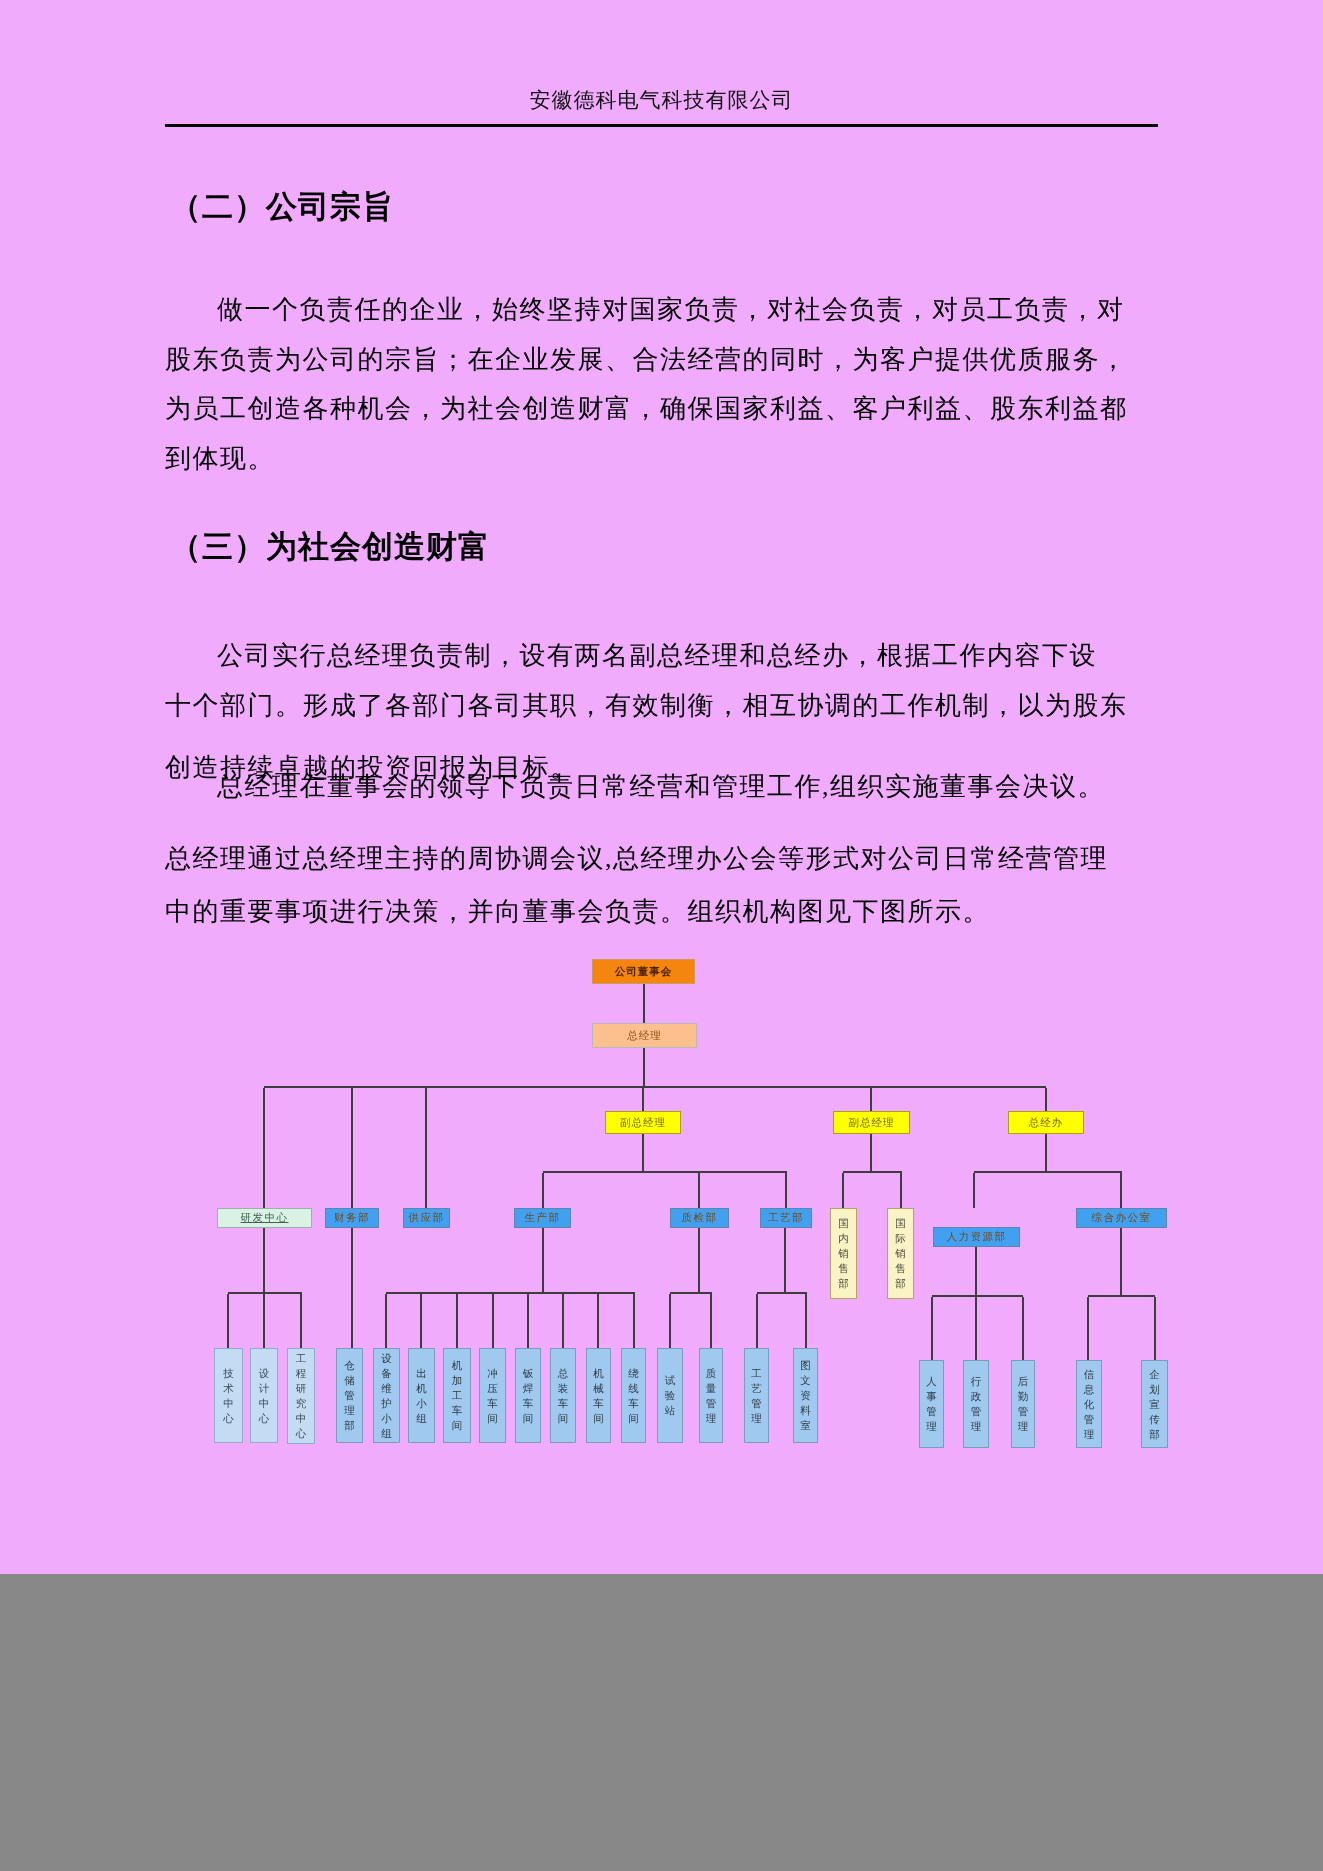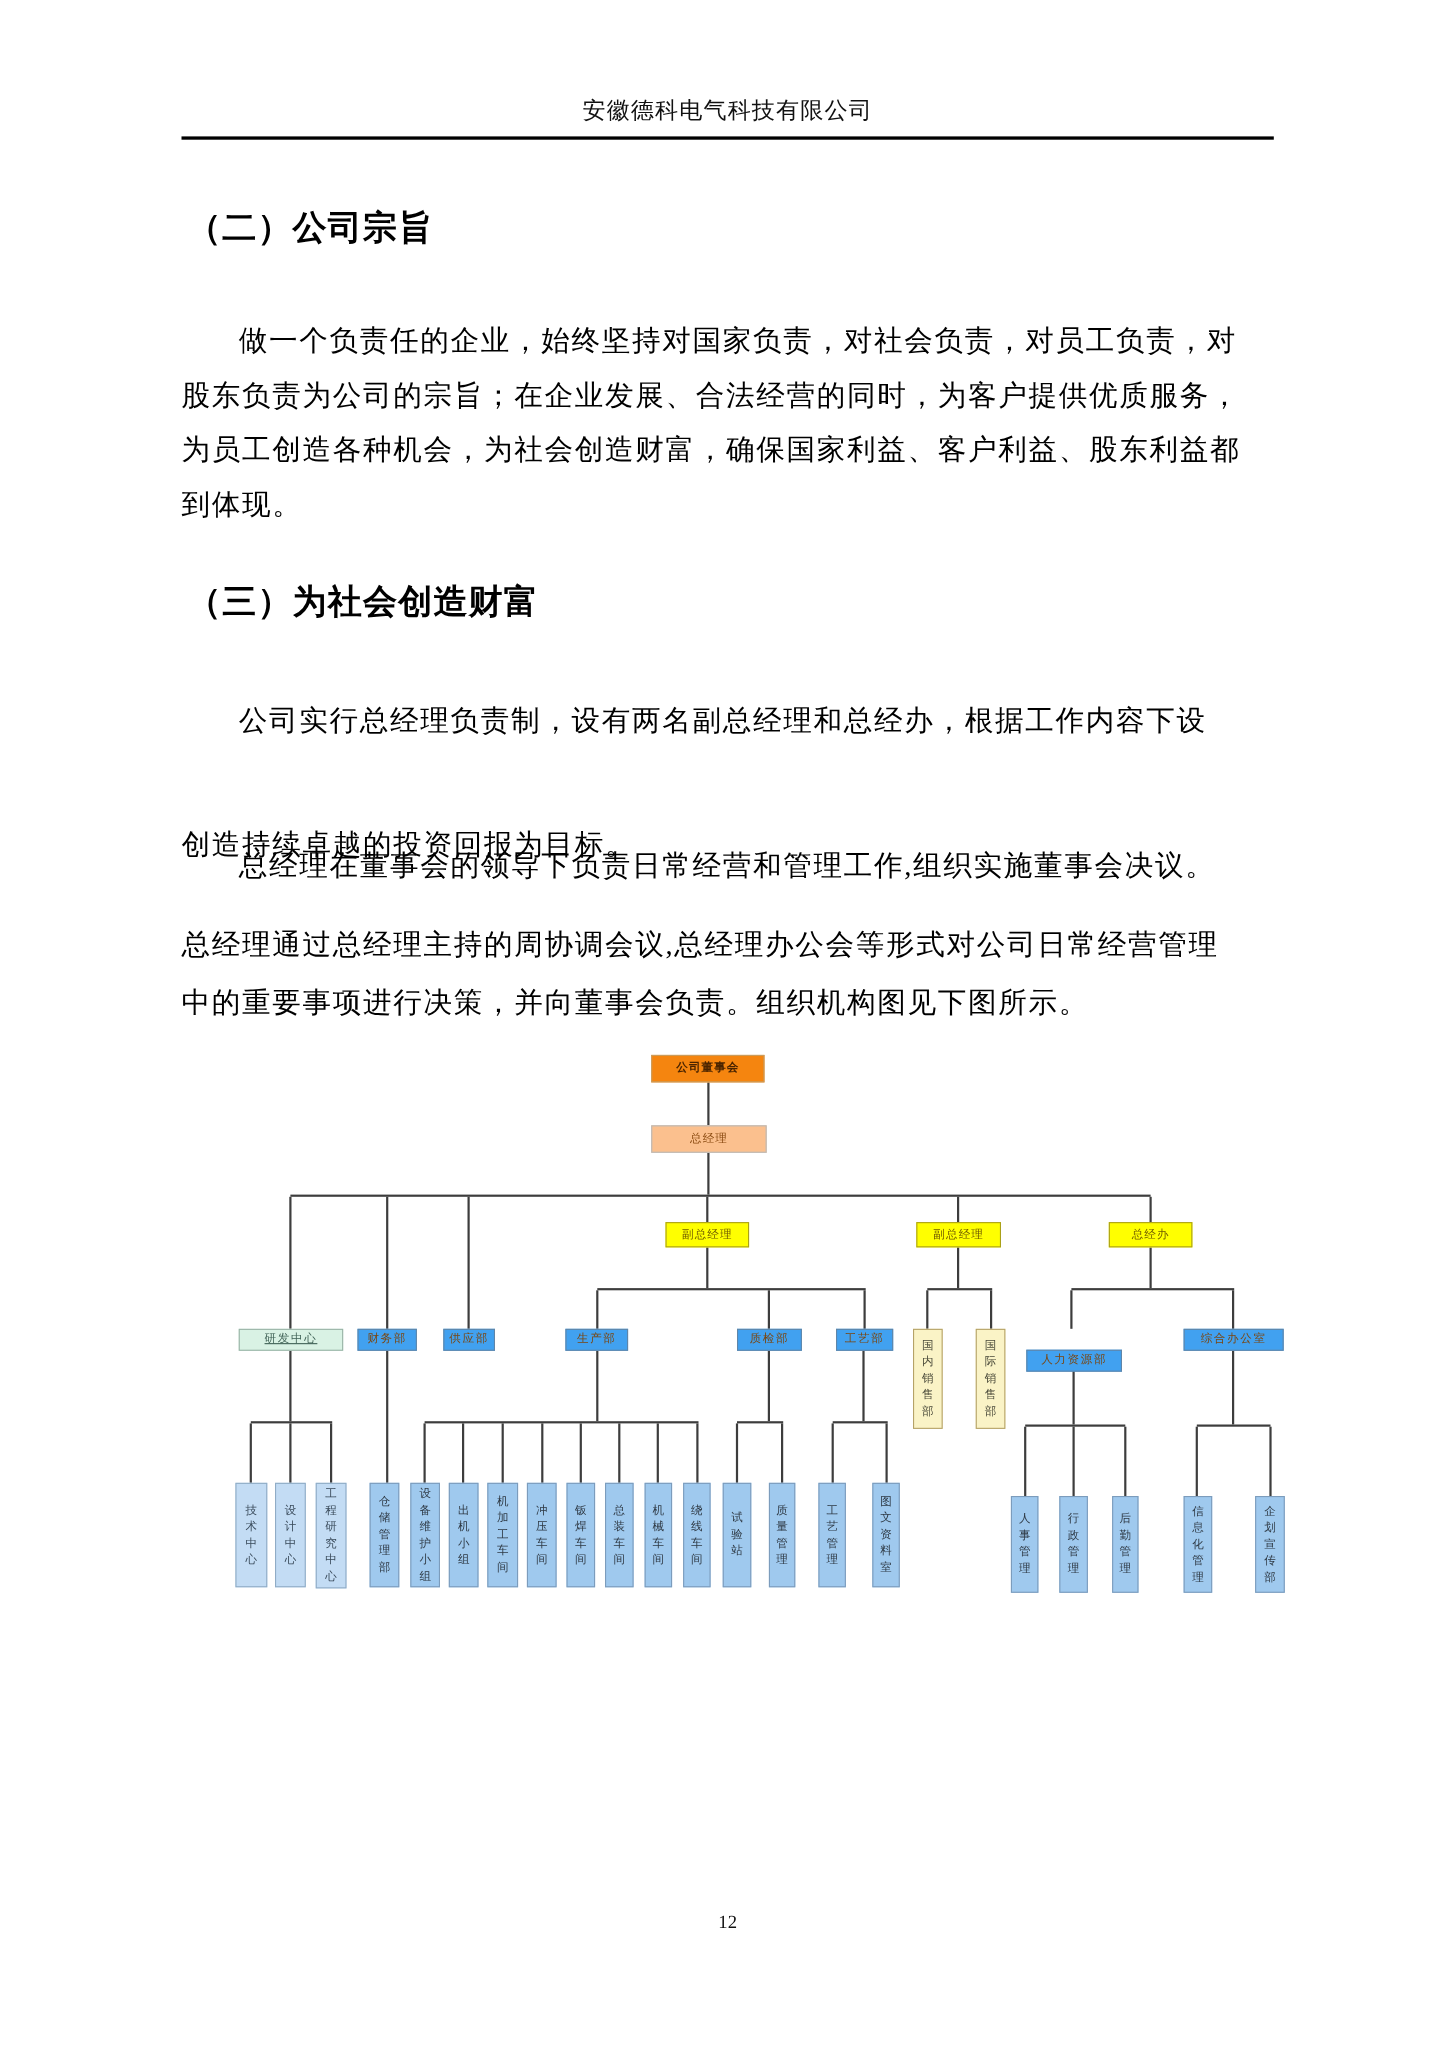--- a/index.html
+++ b/index.html
@@ -1,20 +1,20 @@
 <!DOCTYPE html>
 <html><head>
 <meta charset="utf-8">
 <style>
   html,body{margin:0;padding:0;background:#888;}
   #page{
     position:relative;
-    width:1323px;height:1871px;
+    width:1323px;height:1574px;
     margin:0 auto;
-    background:#ffffff;
+    background:#f0abfc;
     overflow:hidden;
     font-family:"Liberation Serif", serif;
   }
   .hdr{
     position:absolute;top:86px;left:0;width:1323px;
     text-align:center;font-size:21px;color:#111;
     font-family:"Liberation Serif", serif;
     letter-spacing:1px;
   }
   .hdr-rule{
@@ -70,20 +70,21 @@
   <div class="h2" style="top:186px;">（二）公司宗旨</div>
 
   <div class="pline indent" style="top:292px;">做一个负责任的企业，始终坚持对国家负责，对社会负责，对员工负责，对</div>
   <div class="pline" style="top:342px;">股东负责为公司的宗旨；在企业发展、合法经营的同时，为客户提供优质服务，</div>
   <div class="pline" style="top:391px;">为员工创造各种机会，为社会创造财富，确保国家利益、客户利益、股东利益都</div>
   <div class="pline" style="top:441px;">到体现。</div>
 
   <div class="h2" style="top:526px;">（三）为社会创造财富</div>
 
   <div class="pline indent" style="top:638px;">公司实行总经理负责制，设有两名副总经理和总经办，根据工作内容下设</div>
+  <div class="pline" style="top:688px;">十个部门。形成了各部门各司其职，有效制衡，相互协调的工作机制，以为股东</div>
   <div class="pline" style="top:738px;margin-top:12px;">创造持续卓越的投资回报为目标。</div>
 
   <div class="pline indent" style="top:769px;">总经理在董事会的领导下负责日常经营和管理工作,组织实施董事会决议。</div>
   <div class="pline" style="top:841px;">总经理通过总经理主持的周协调会议,总经理办公会等形式对公司日常经营管理</div>
   <div class="pline" style="top:894px;">中的重要事项进行决策，并向董事会负责。组织机构图见下图所示。</div>
 
   <div id="org-chart">
       <div class="edge" style="left: 643px; top: 984px; width: 2px; height: 39px;"></div>
       <div class="edge" style="left: 643px; top: 1048px; width: 2px; height: 38px;"></div>
       <div class="edge" style="left: 264px; top: 1086px; width: 782px; height: 2px;"></div>

